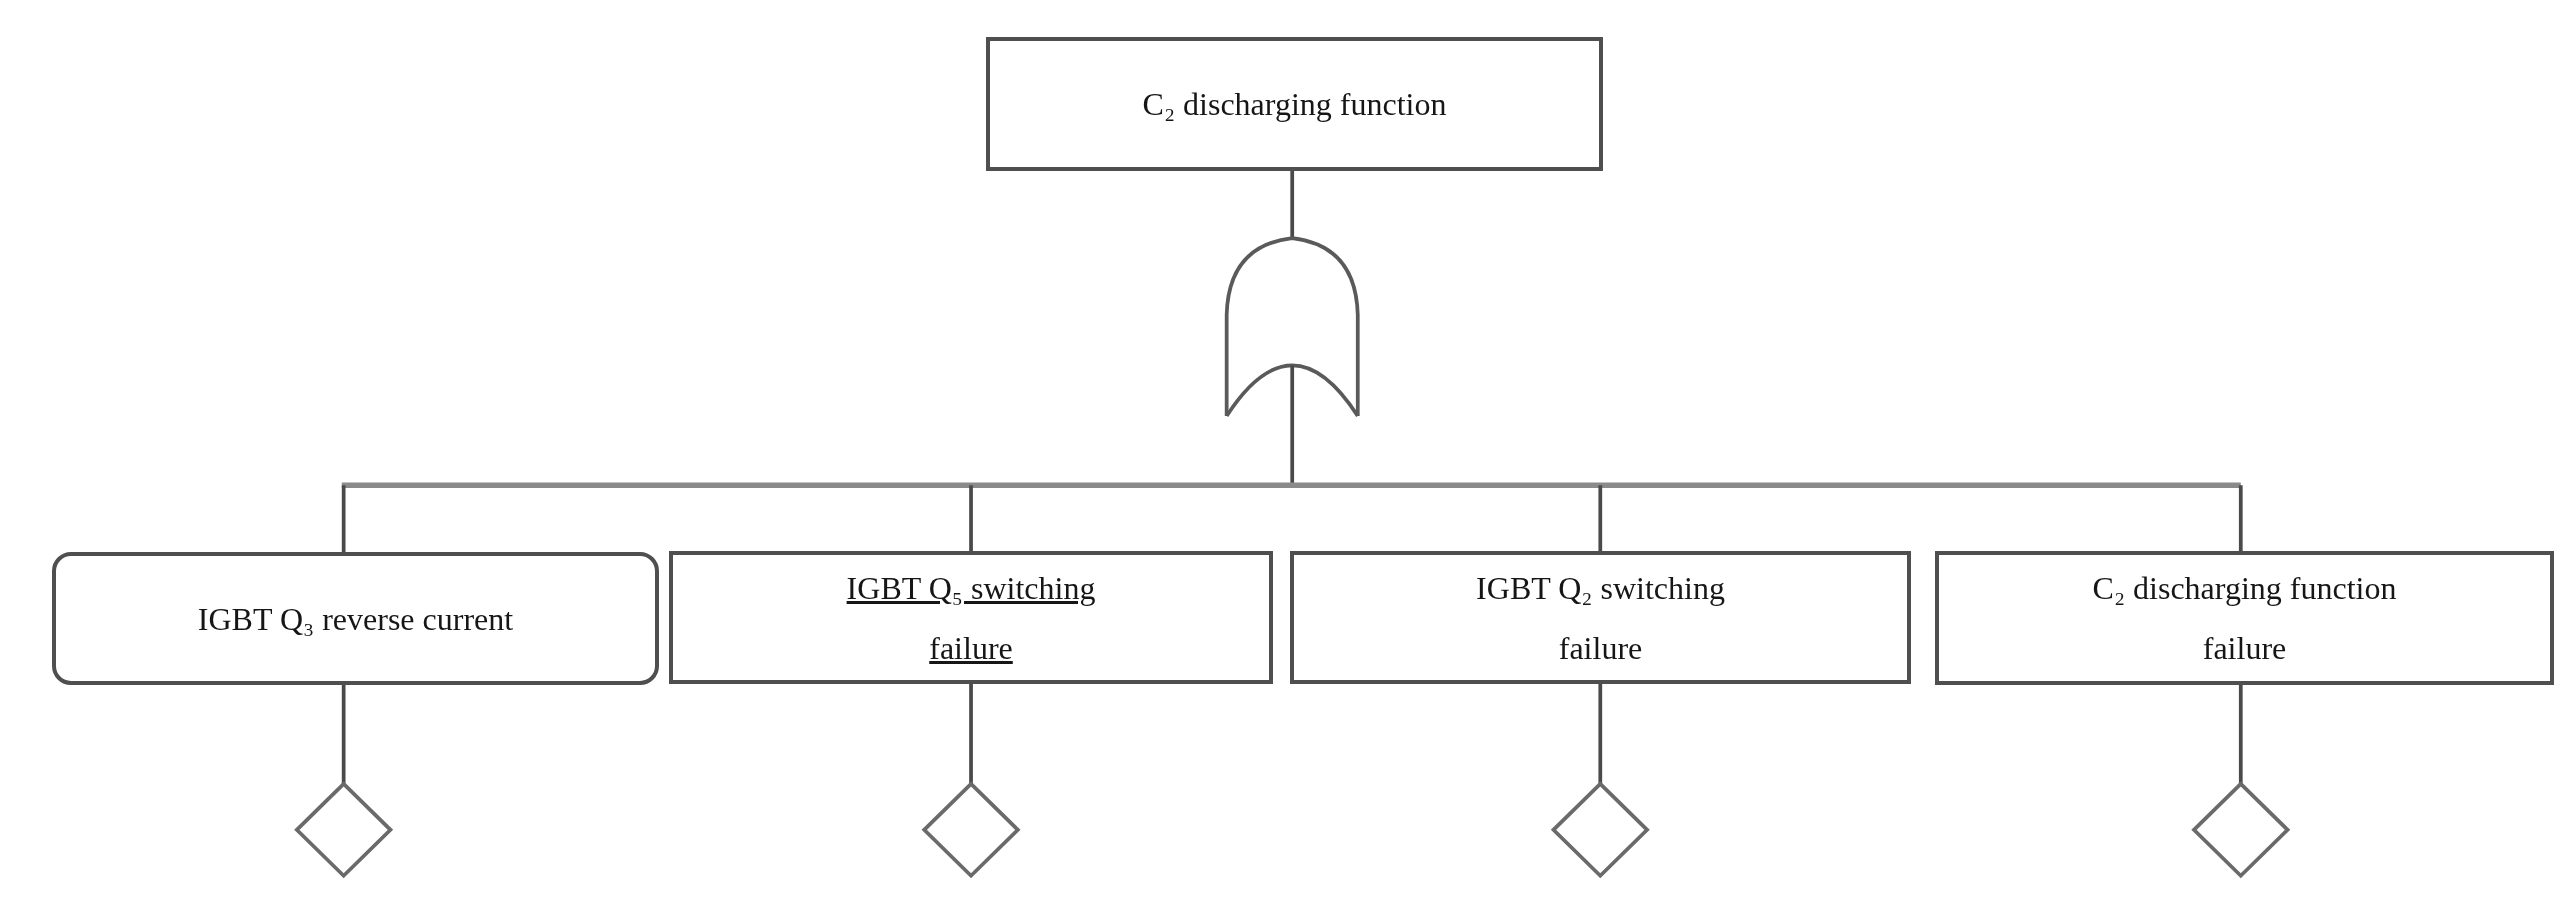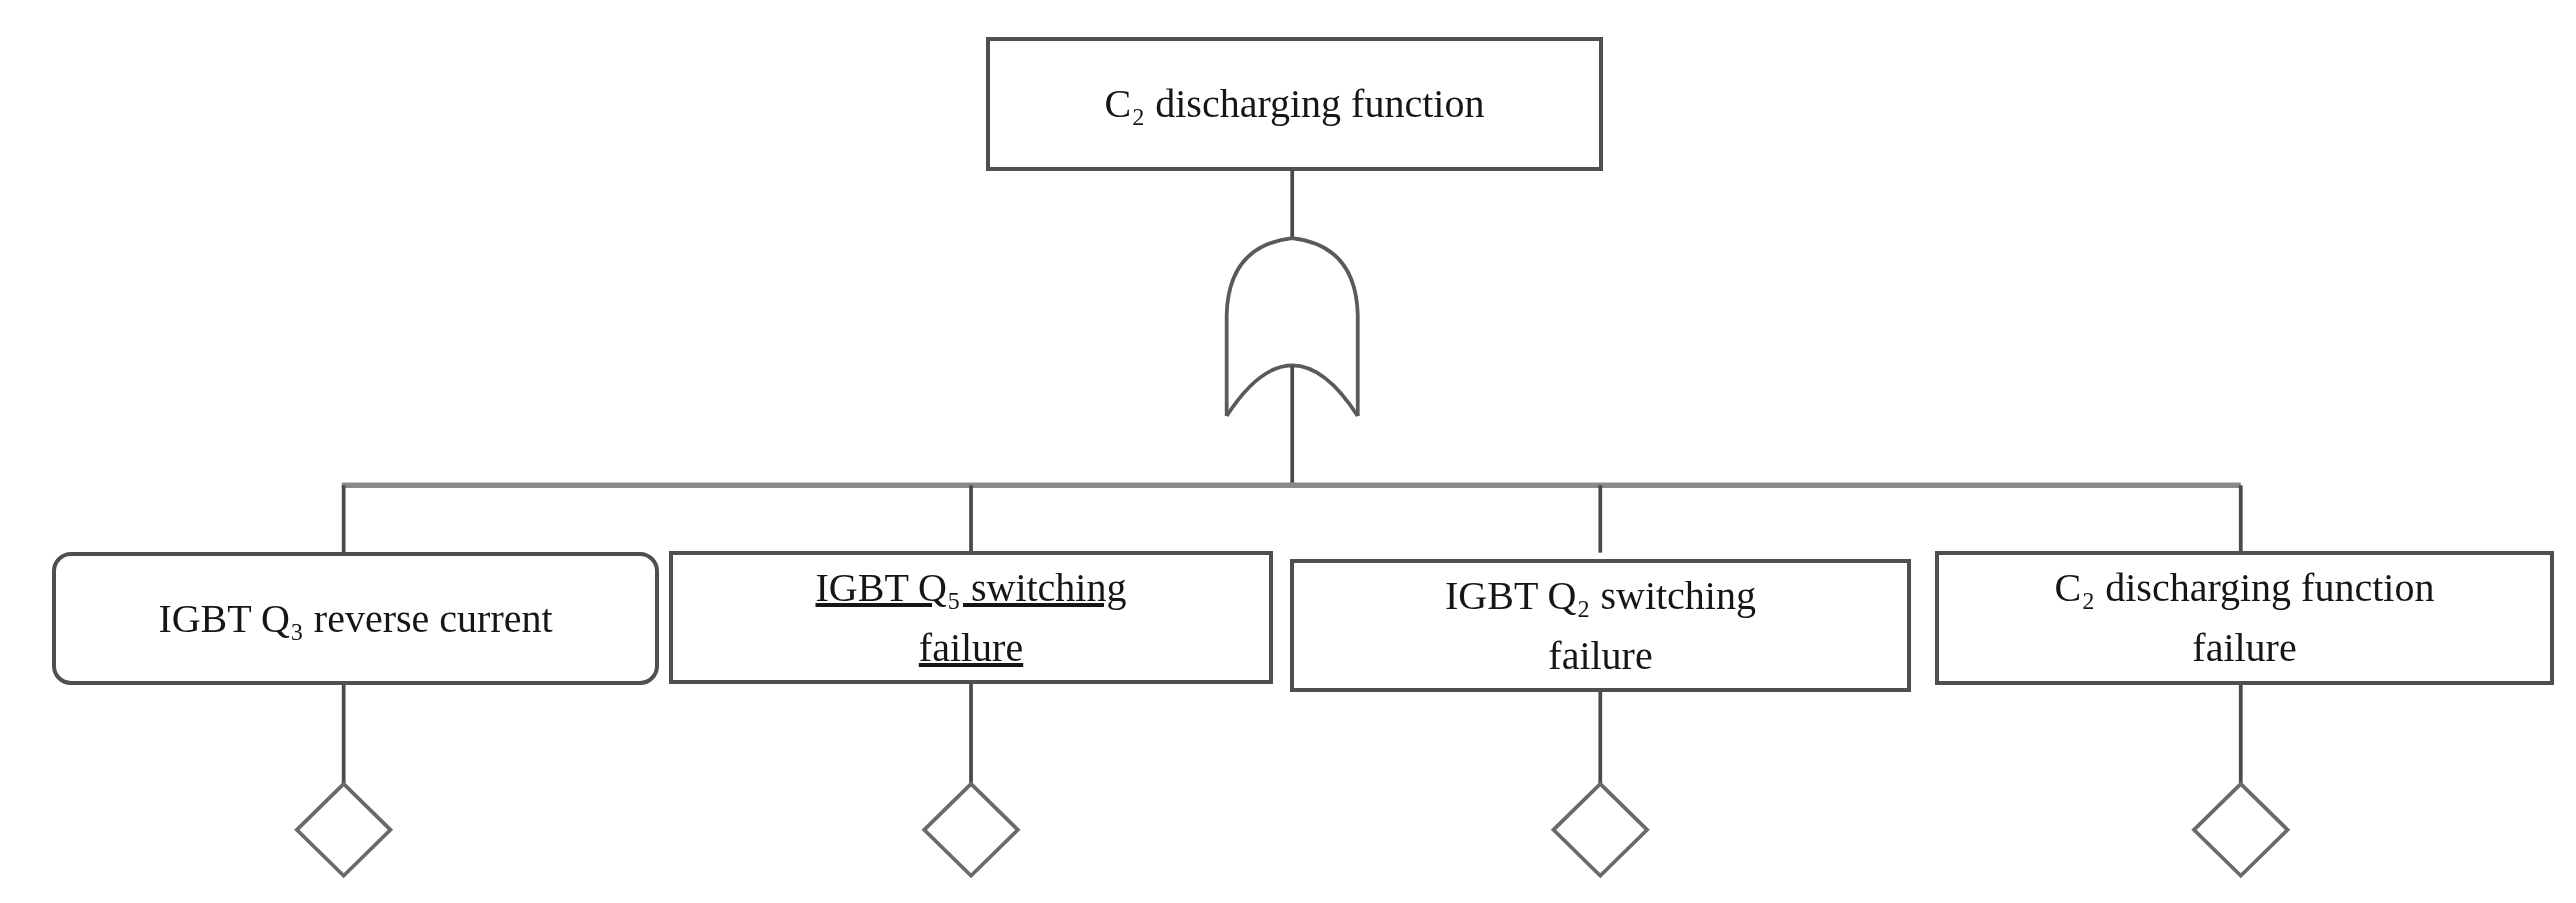--- a/index.html
+++ b/index.html
@@ -26,31 +26,31 @@
     position: absolute;
     box-sizing: border-box;
     border: 4.7px solid #4f4f4f;
     background: #ffffff;
     display: flex;
     flex-direction: column;
     justify-content: center;
     align-items: center;
     text-align: center;
     color: #161616;
-    font-size: 40px;
+    font-size: 32px;
     line-height: 60px;
     white-space: nowrap;
   }
   .event-box .txt-line {
     display: block;
   }
   .box-top   { left: 986px; top: 37px;  width: 617px; height: 134px; }
   .box-e1    { left: 52px;   top: 552px; width: 607px; height: 133px; border-radius: 19px; }
   .box-e2    { left: 669px;  top: 551px; width: 604px; height: 133px; text-decoration: underline; }
-  .box-e3    { left: 1290px; top: 551px; width: 621px; height: 133px; margin-top: 8px; }
+  .box-e3    { left: 1290px; top: 551px; width: 621px; height: 133px; }
   .box-e4    { left: 1935px; top: 551px; width: 619px; height: 134px; }
 </style>
 </head>
 <body>
 
 <div class="stage">
 
   <svg class="lines-layer" viewBox="0 0 2751 965" xmlns="http://www.w3.org/2000/svg">
 
     <line x1="1380" y1="181" x2="1380" y2="256" stroke="#4a4a4a" stroke-width="4"></line>

